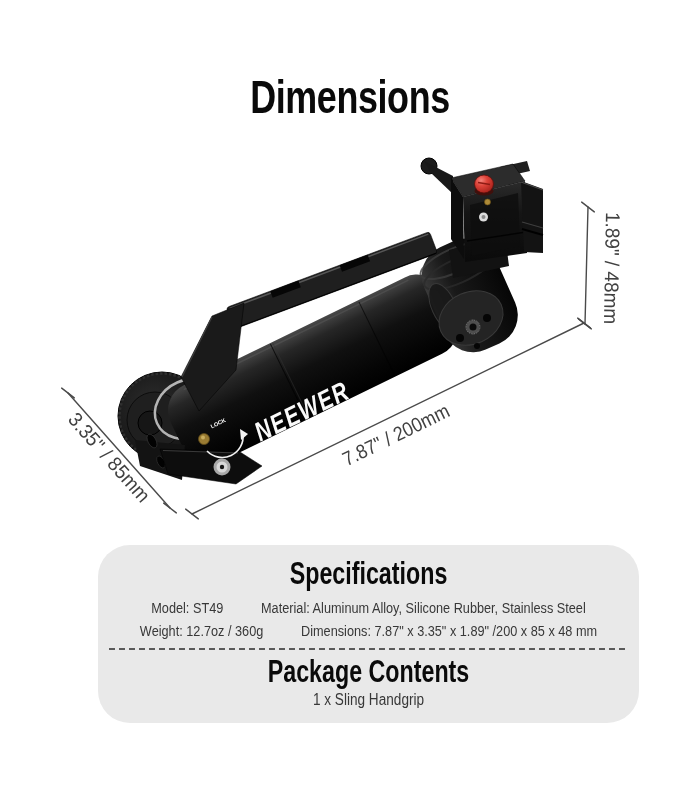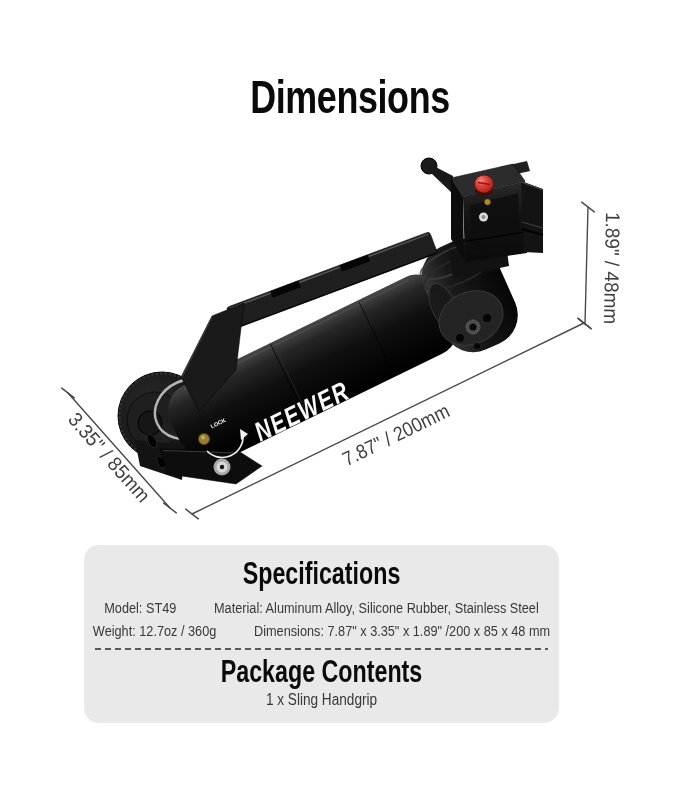--- a/index.html
+++ b/index.html
@@ -7,22 +7,22 @@
     width:700px;height:800px;position:relative;background:#ffffff;
     font-family:"Liberation Sans", sans-serif;overflow:hidden;
   }
   .title{
     position:absolute;top:74px;left:0;width:700px;text-align:center;
     font-size:46px;font-weight:bold;color:#0a0a0a;letter-spacing:-0.5px;
     transform:scaleX(0.78);line-height:1;
   }
   .scene{position:absolute;left:0;top:0;width:700px;height:800px;}
   .panel{
-    position:absolute;left:84px;top:545px;width:475px;height:178px;
-    background:#e9e9e9;border-radius:15px;box-sizing:border-box;
+    position:absolute;left:98px;top:545px;width:541px;height:178px;
+    background:#e9e9e9;border-radius:32px;box-sizing:border-box;
   }
   .sec-heading{
     margin:13px 0 0 0;text-align:center;font-size:31px;font-weight:bold;
     color:#0a0a0a;line-height:1.05;transform:scaleX(0.75);
   }
   .sec-heading.pkg{margin-top:6px;}
   .spec-rows{
     margin-top:8px;display:flex;flex-direction:column;gap:6px;
     transform:scaleX(0.82);
   }

